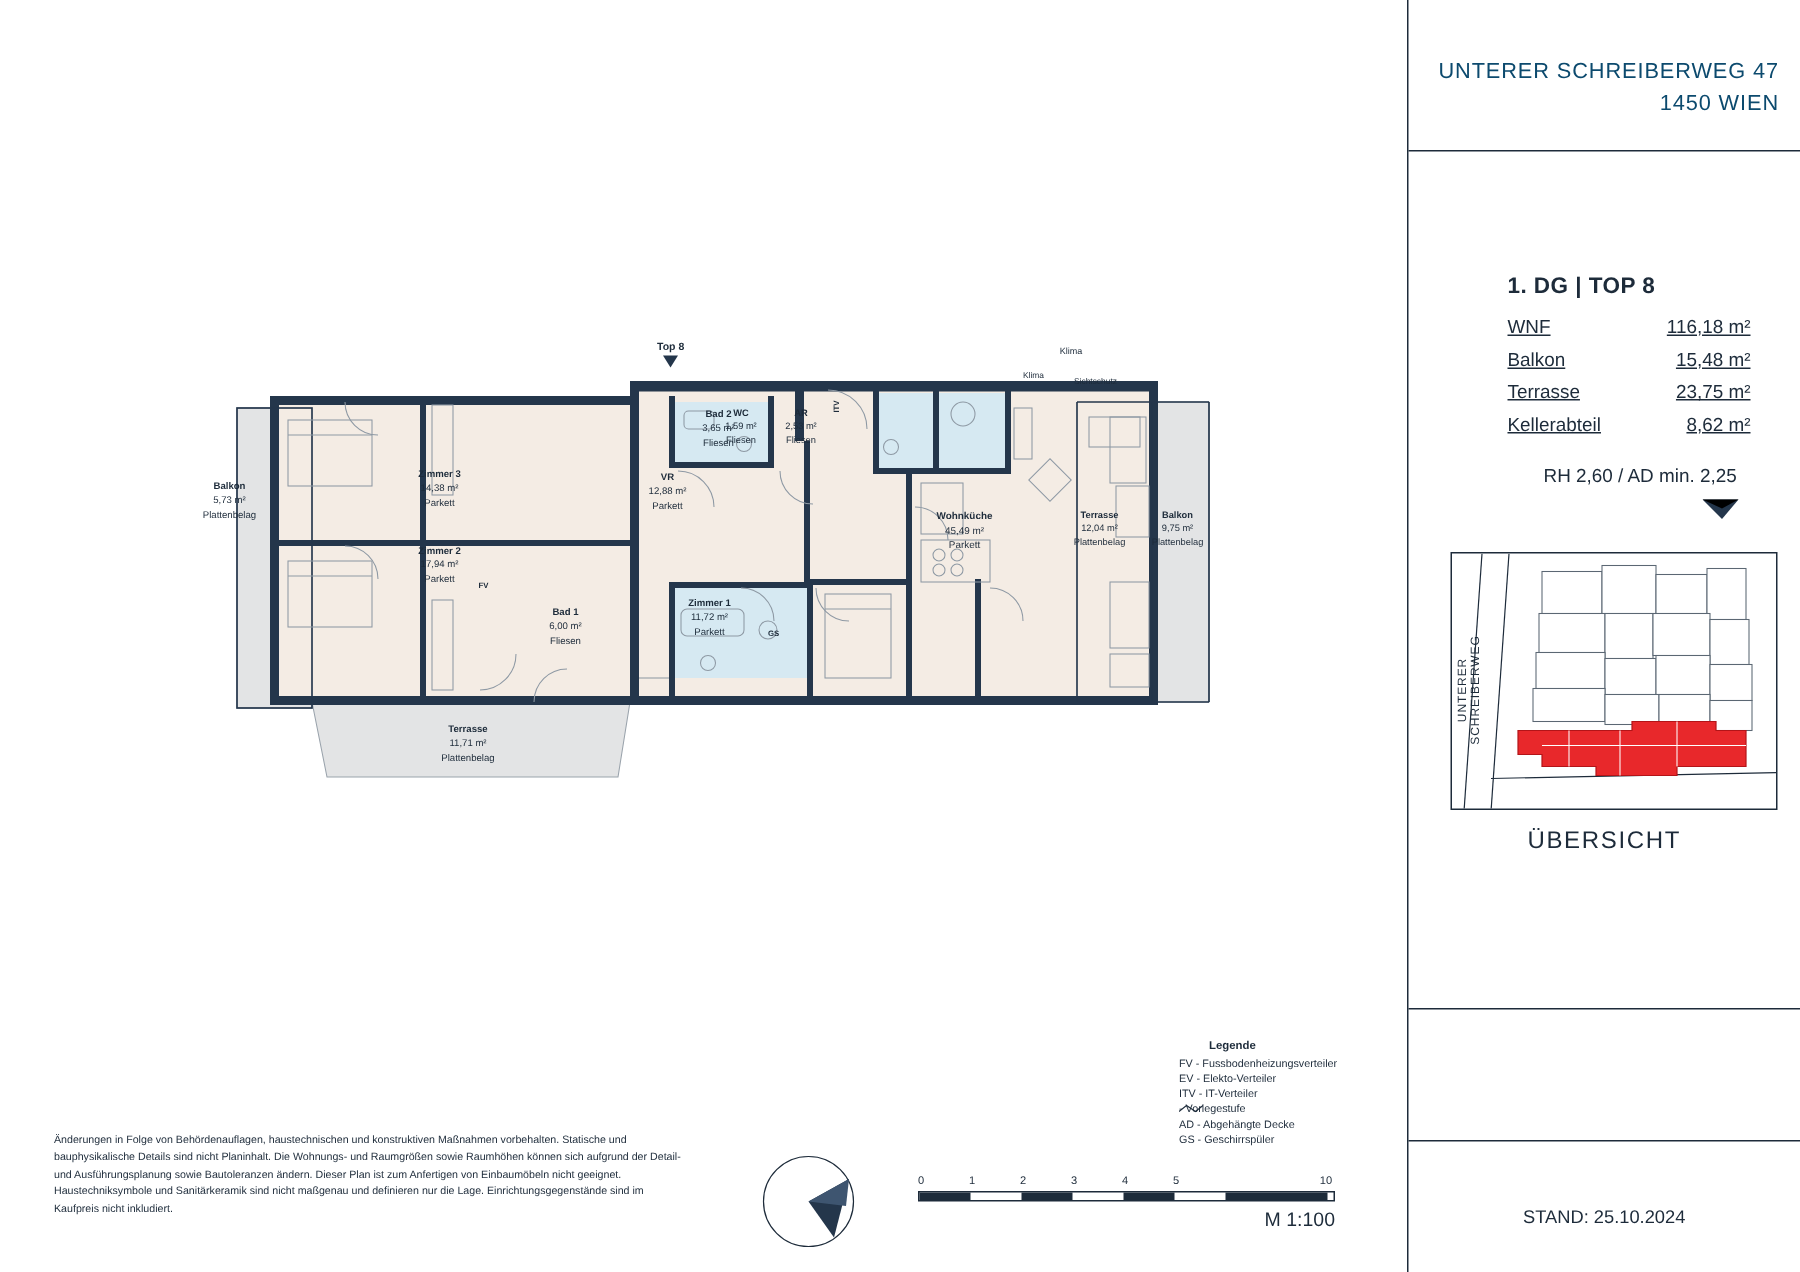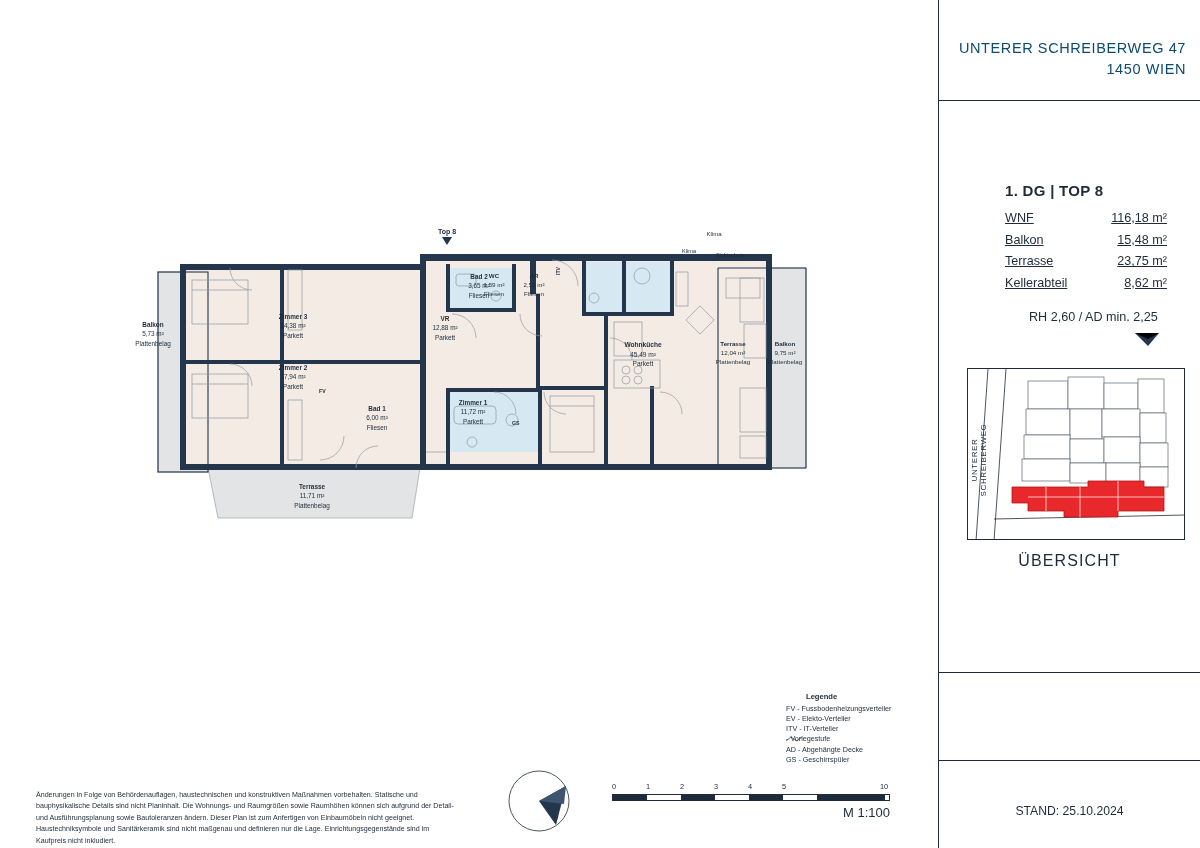--- a/index.html
+++ b/index.html
@@ -129,21 +129,21 @@
     right: 0;
     top: 804px;
     text-align: center;
     font-size: 12.2px;
   }
 
   
   .disclaimer {
     position: absolute;
     left: 36px;
-    top: 790px;
+    top: 755px;
     width: 420px;
     font-size: 7.1px;
     line-height: 1.62;
     color: #1d2b3a;
   }
 
   
   .legend {
     position: absolute;
     left: 786px;

